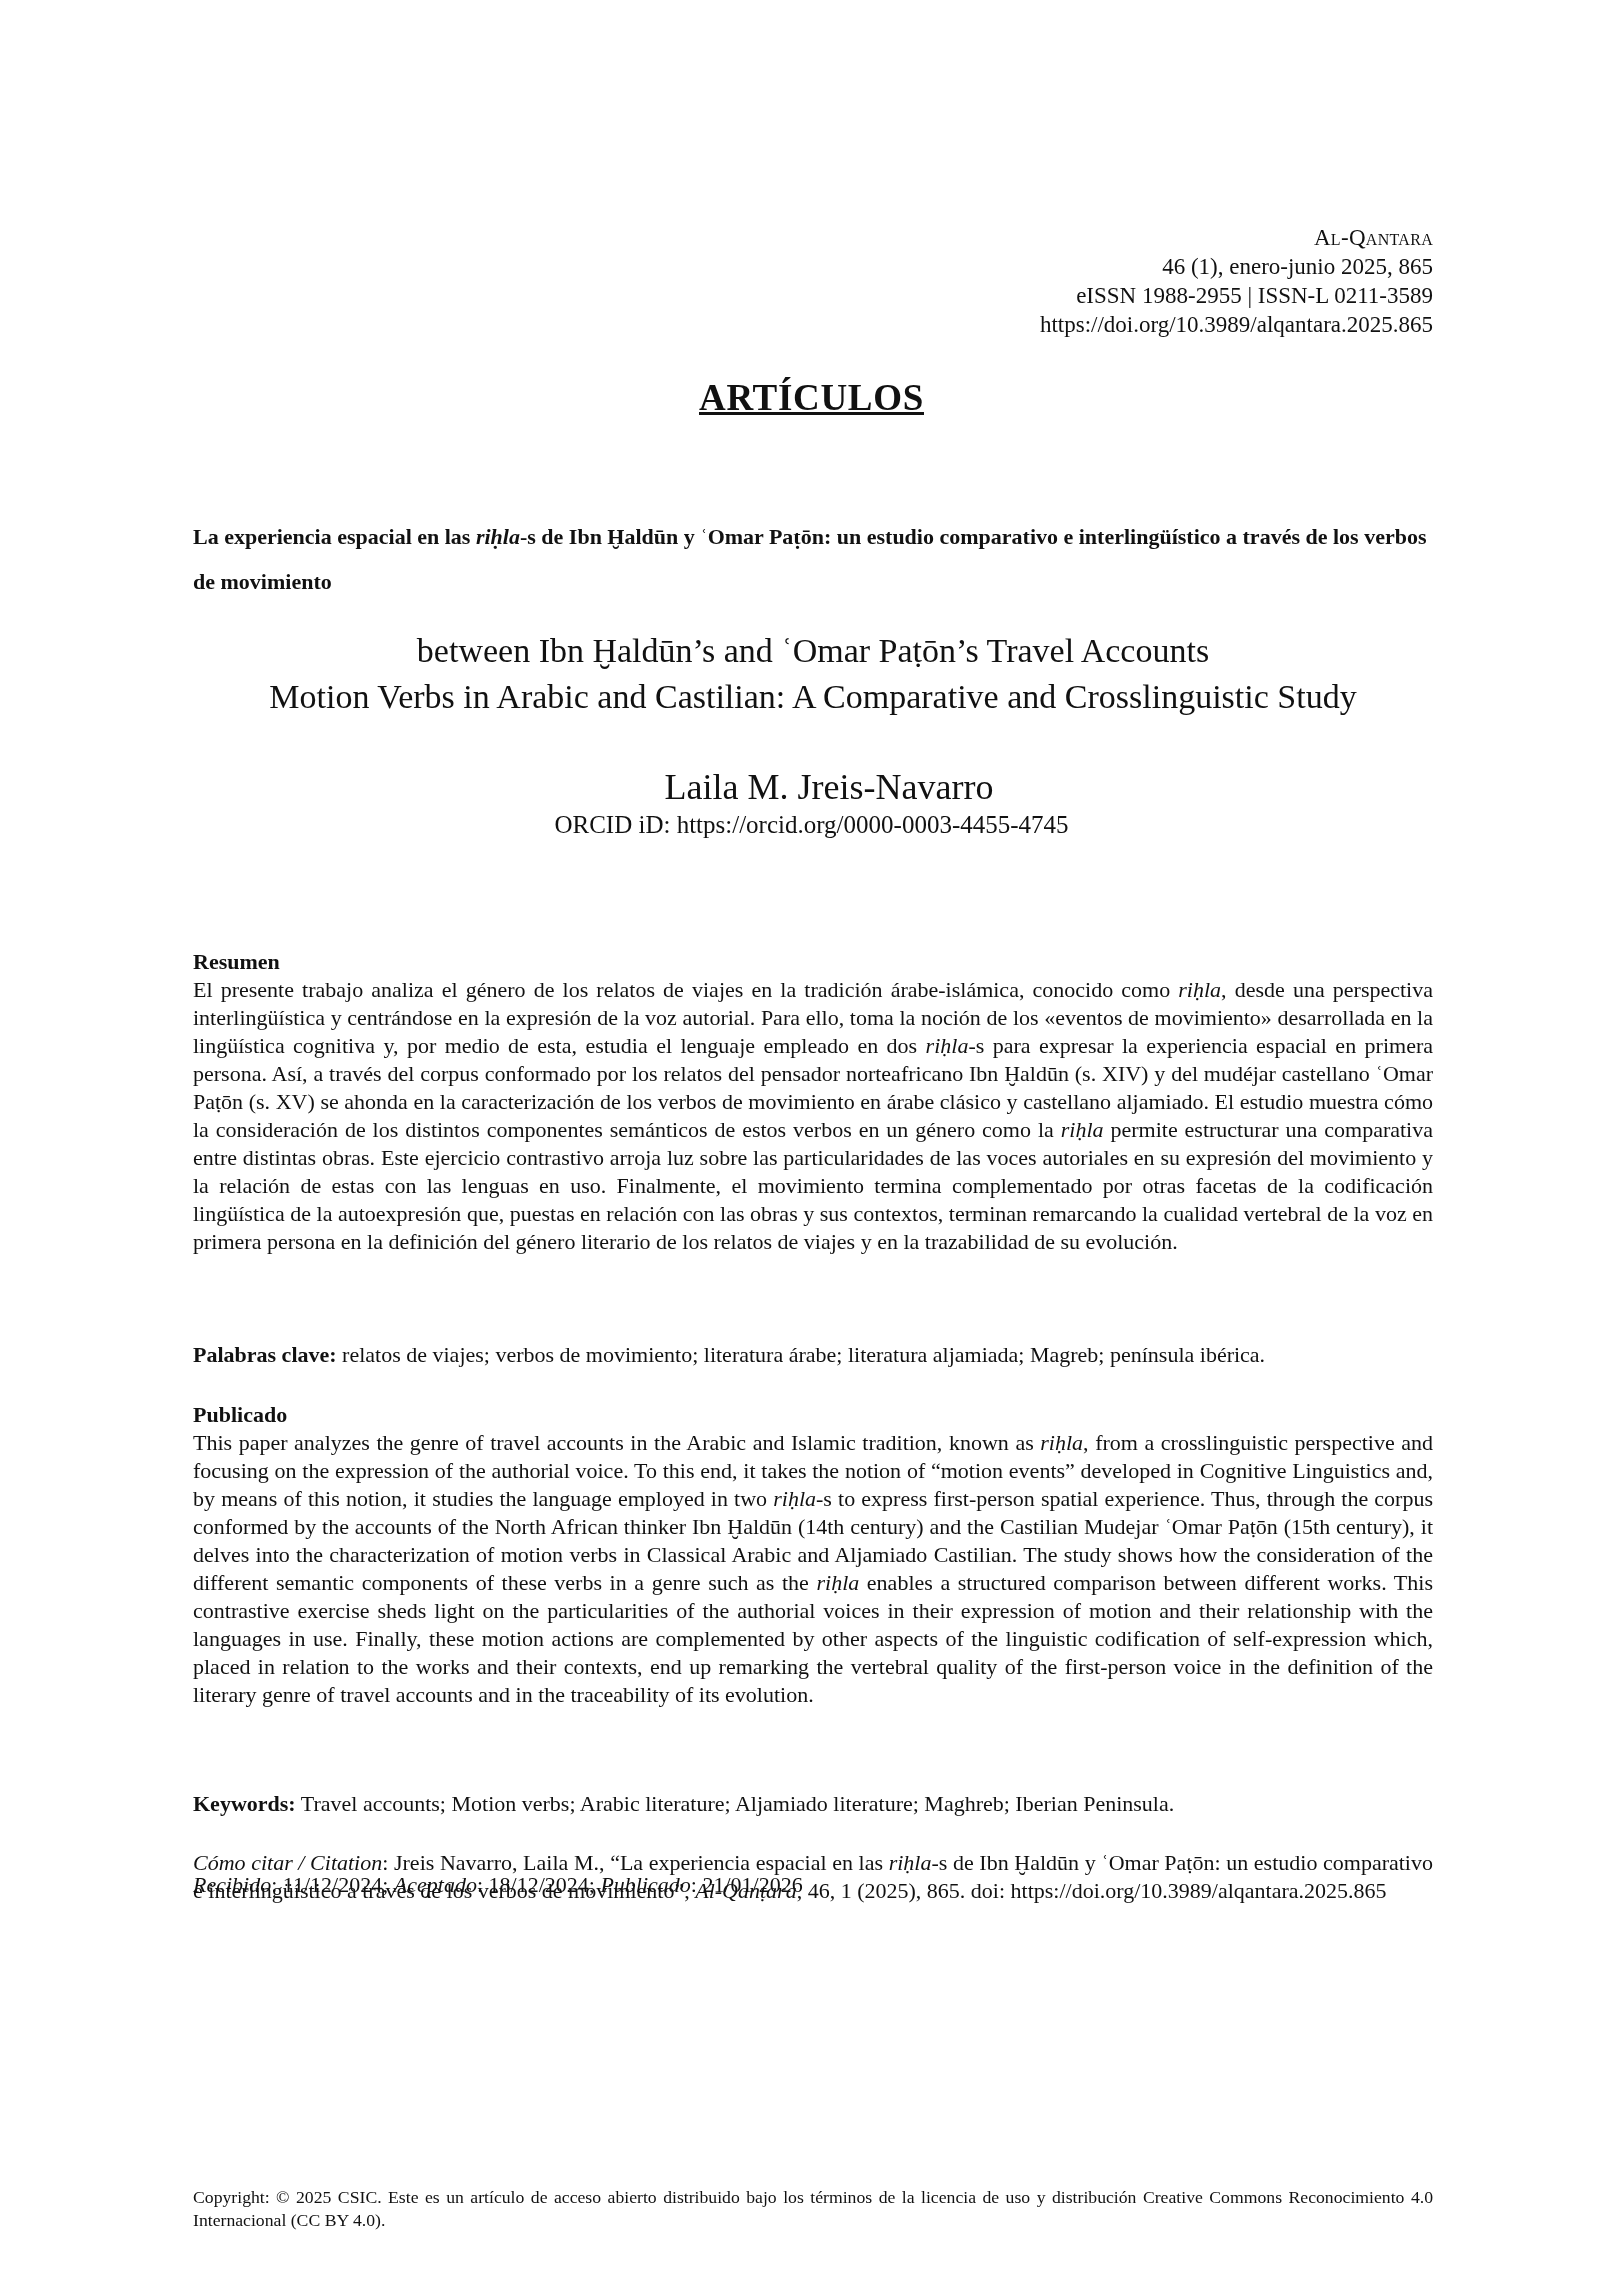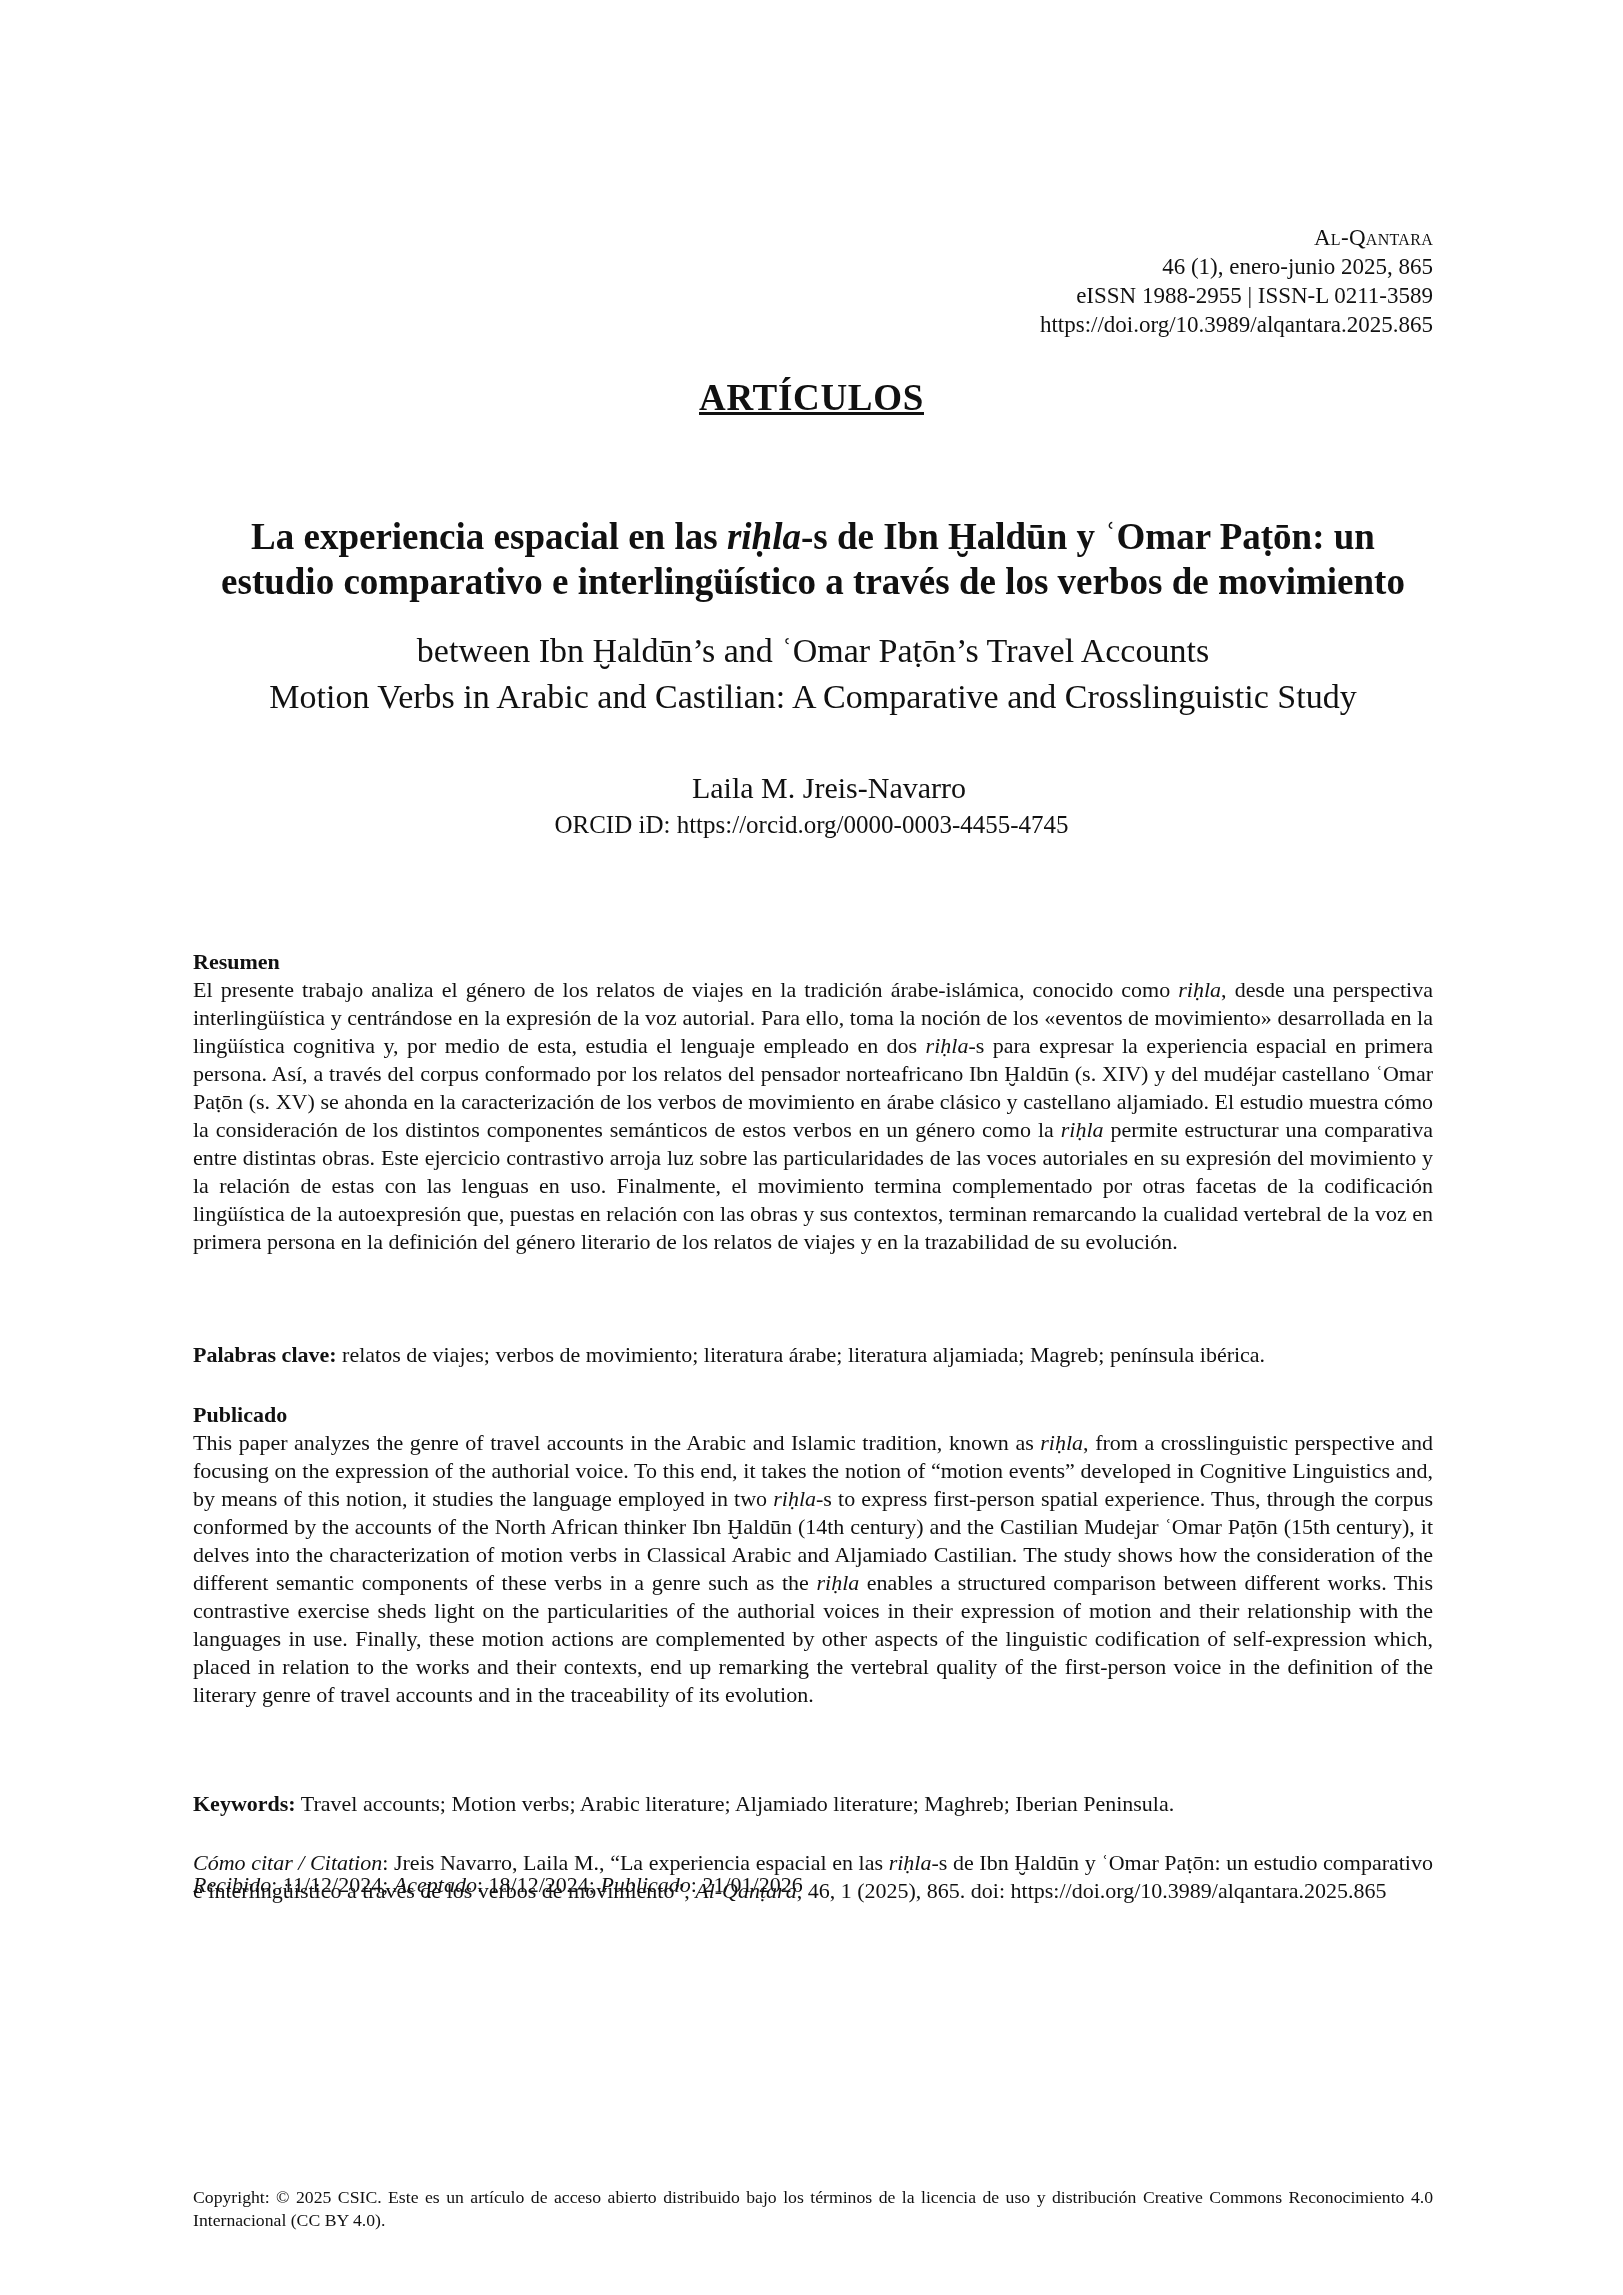--- a/index.html
+++ b/index.html
@@ -10,31 +10,31 @@
   .journal-header {
     position: absolute; right: 190px; top: 187px; text-align: right;
     font-size: 23px; line-height: 29px;
   }
   .journal-name { font-variant: small-caps; letter-spacing: 0.3px; margin-top: 36px; }
   .section-label {
     position: absolute; left: 0; right: 0; top: 376px; text-align: center;
     font-weight: bold; font-size: 37px; letter-spacing: 0.7px; text-decoration: underline;
   }
   .title-es {
-    position: absolute; left: 193px; right: 190px; top: 514px; text-align: center;
-    font-weight: bold; font-size: 37px; line-height: 45px;
+    position: absolute; left: 193px; right: 190px; top: 514px; text-align: left;
+    font-weight: bold; font-size: 22px; line-height: 45px;
   }
   .title-en {
     position: absolute; left: 193px; right: 190px; top: 628px; text-align: center;
     font-size: 34px; line-height: 46px;
   }
   .author-block {
     position: absolute; left: 0; right: 0; top: 766px; text-align: center;
   }
-  .author-name { font-size: 30px; line-height: 43px; margin-left: 35px; }
+  .author-name { font-size: 36px; line-height: 43px; margin-left: 35px; }
   .affil { font-size: 25px; line-height: 31px; }
   .body-block {
     position: absolute; left: 193px; width: 1240px;
     font-size: 22px; line-height: 28px; text-align: justify;
   }
   .heading { font-weight: bold; }
   .kw-label { font-weight: bold; }
   i { font-style: italic; }
   .footer-copy {
     position: absolute; left: 193px; width: 1240px; top: 2186px;

